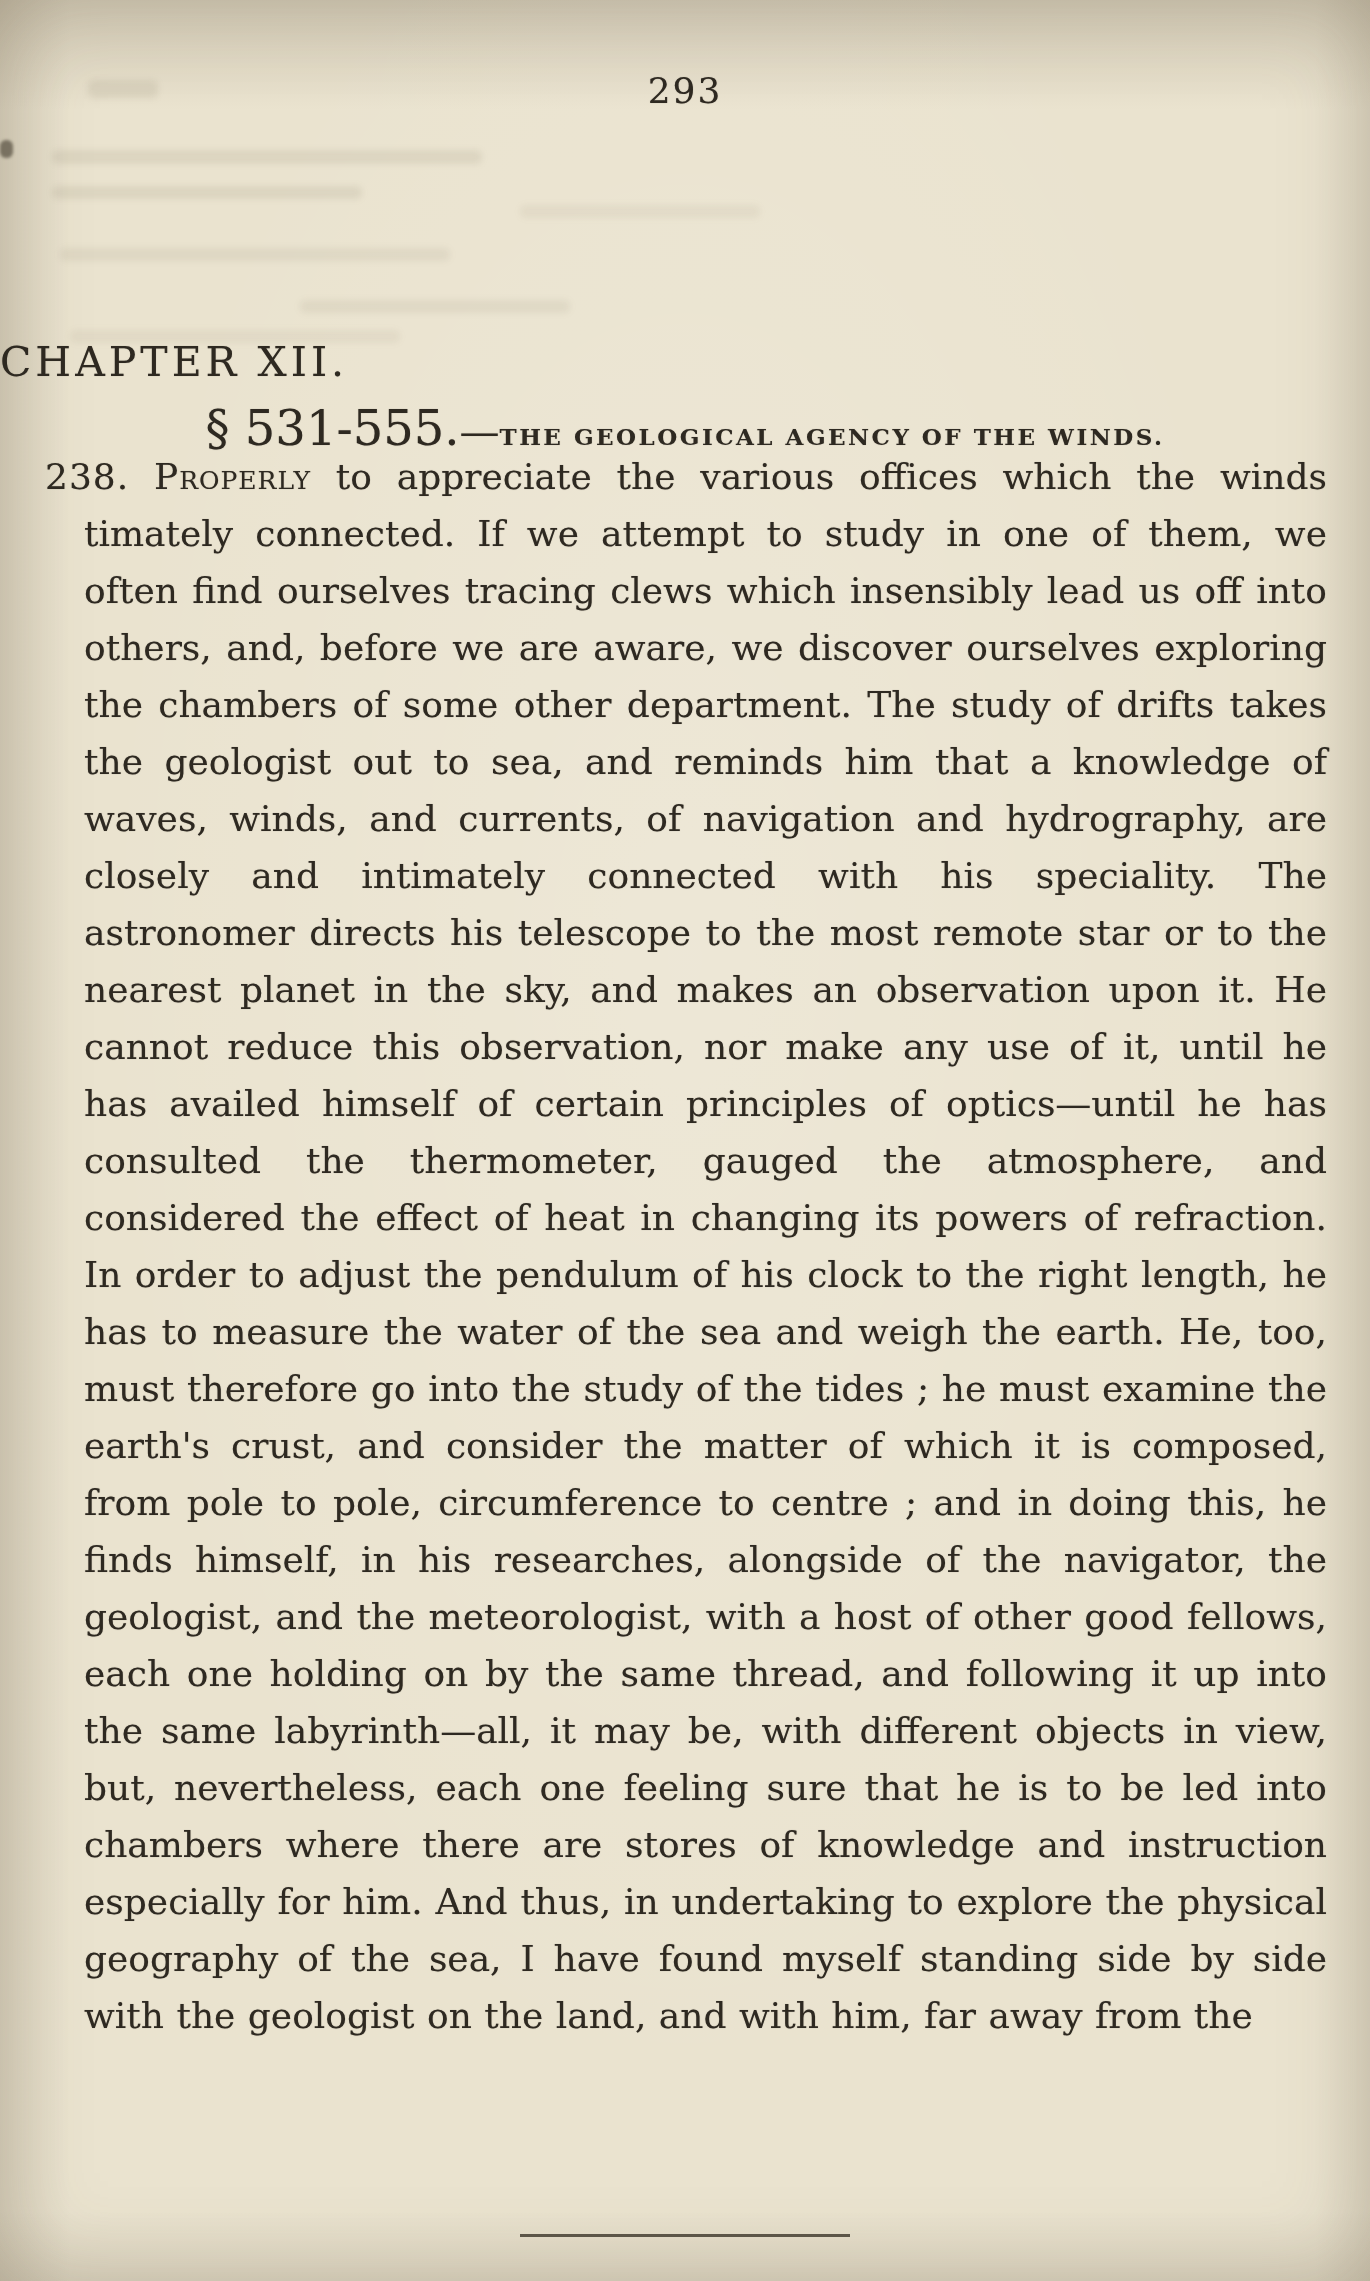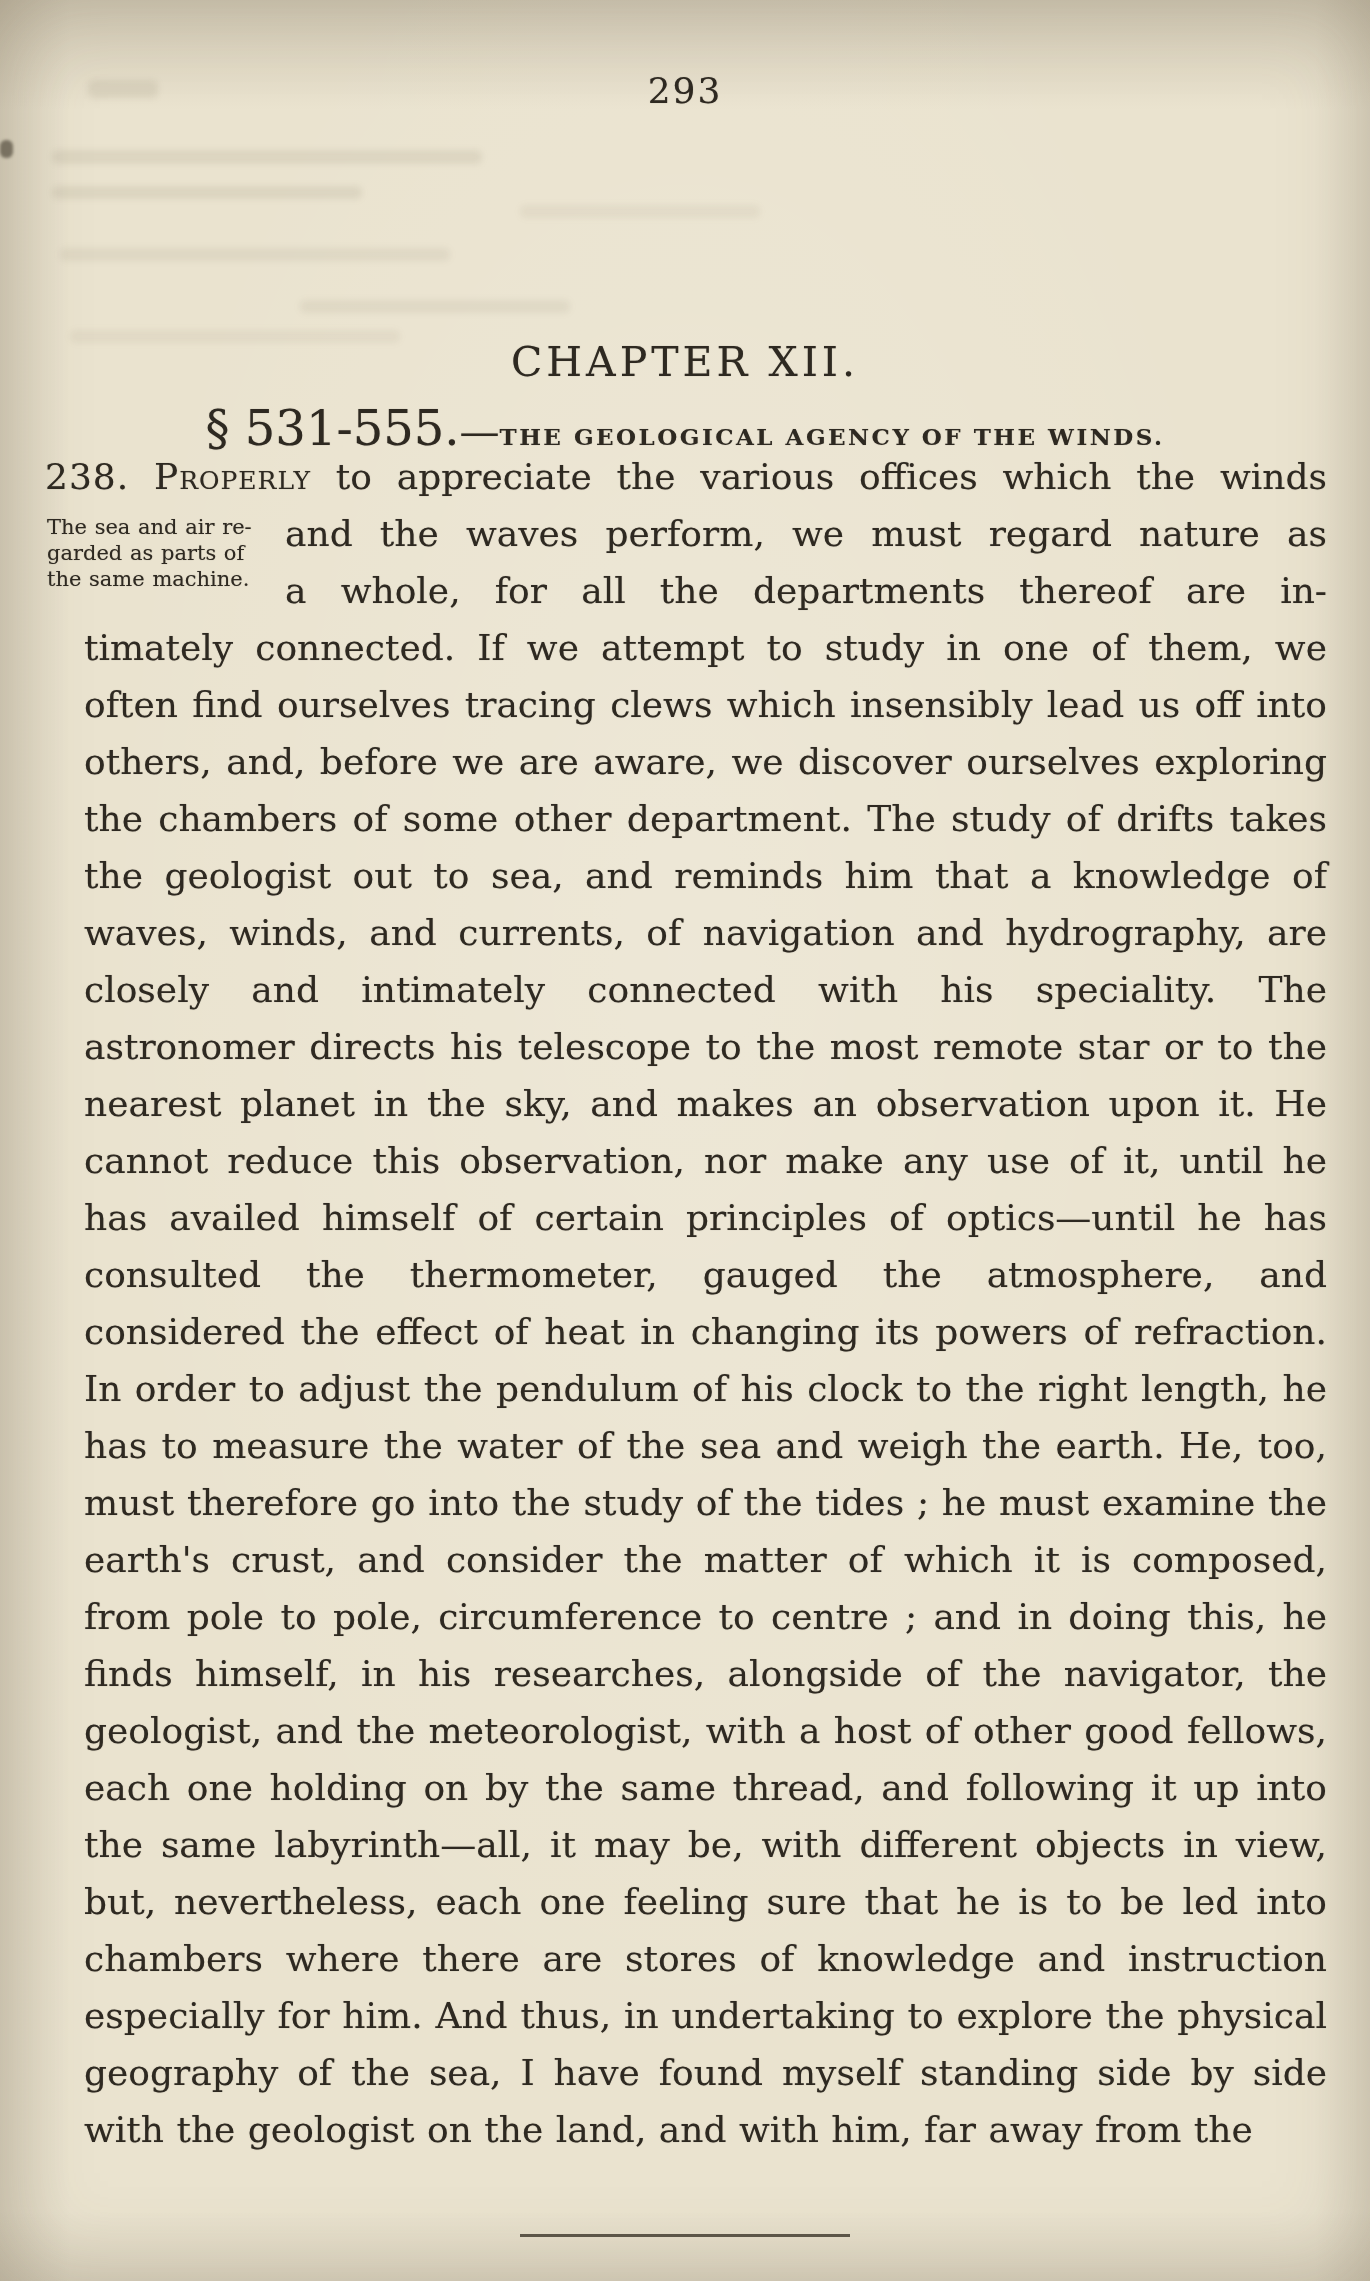--- a/index.html
+++ b/index.html
@@ -24,21 +24,21 @@
       var(--paper);
     box-shadow:inset 0 0 90px rgba(90,78,58,0.25);
     text-shadow:0 0 1px rgba(46,41,33,0.35);
   }
   .page-number{
     position:absolute;top:70px;left:0;width:100%;
     text-align:center;font-size:36px;letter-spacing:2px;
   }
   .chapter-heading{
     position:absolute;top:338px;left:0;width:100%;margin:0;
-    text-align:center;font-size:41px;font-weight:400;letter-spacing:4px;
+    font-size:41px;font-weight:400;letter-spacing:4px;
   }
   .section-heading{
     position:absolute;top:400px;left:0;width:100%;margin:0;
     text-align:center;font-weight:400;white-space:nowrap;
   }
   .section-prefix{font-size:48px;}
   .section-dash{font-size:40px;}
   .section-title{font-size:23px;font-weight:700;letter-spacing:2.5px;}
   .para{
     position:absolute;top:448px;left:45px;width:1282px;
@@ -93,31 +93,20 @@
 
   <h1 class="chapter-heading">CHAPTER XII.</h1>
 
   <h2 class="section-heading"><span class="section-prefix">§ 531-555.</span><span class="section-dash">—</span><span class="section-title">THE GEOLOGICAL AGENCY OF THE WINDS.</span></h2>
 
   <div class="para">
 
     <div class="line-full"><span class="para-num">238.</span>
 <span class="sc">Properly</span><span> to appreciate the various offices which the winds</span></div>
 
-    <div class="sidenote-row">
-      <div class="sidenote">
-        <div>The sea and air re-</div>
-        <div>garded as parts of</div>
-        <div>the same machine.</div>
-      </div>
-      <div class="sidenote-text">
-        <div class="jl">and the waves perform, we must regard nature as</div>
-        <div class="jl">a whole, for all the departments thereof are in-</div>
-      </div>
-    </div>
 
     <div class="jbody">timately connected. If we attempt to study in one of them, we often find ourselves tracing clews which insensibly lead us off into others, and, before we are aware, we discover ourselves exploring the chambers of some other department. The study of drifts takes the geologist out to sea, and reminds him that a knowledge of waves, winds, and currents, of navigation and hydrography, are closely and intimately connected with his speciality. The astronomer directs his telescope to the most remote star or to the nearest planet in the sky, and makes an observation upon it. He cannot reduce this observation, nor make any use of it, until he has availed himself of certain principles of optics—until he has consulted the thermometer, gauged the atmosphere, and considered the effect of heat in changing its powers of refraction. In order to adjust the pendulum of his clock to the right length, he has to measure the water of the sea and weigh the earth. He, too, must therefore go into the study of the tides ; he must examine the earth's crust, and consider the matter of which it is composed, from pole to pole, circumference to centre ; and in doing this, he finds himself, in his researches, alongside of the navigator, the geologist, and the meteorologist, with a host of other good fellows, each one holding on by the same thread, and following it up into the same labyrinth—all, it may be, with different objects in view, but, nevertheless, each one feeling sure that he is to be led into chambers where there are stores of knowledge and instruction especially for him. And thus, in undertaking to explore the physical geography of the sea, I have found myself standing side by side with the geologist on the land, and with him, far away from the</div>
 
   </div>
 
   <div class="footer-rule"></div>
 
 </div>
 
 </body></html>

